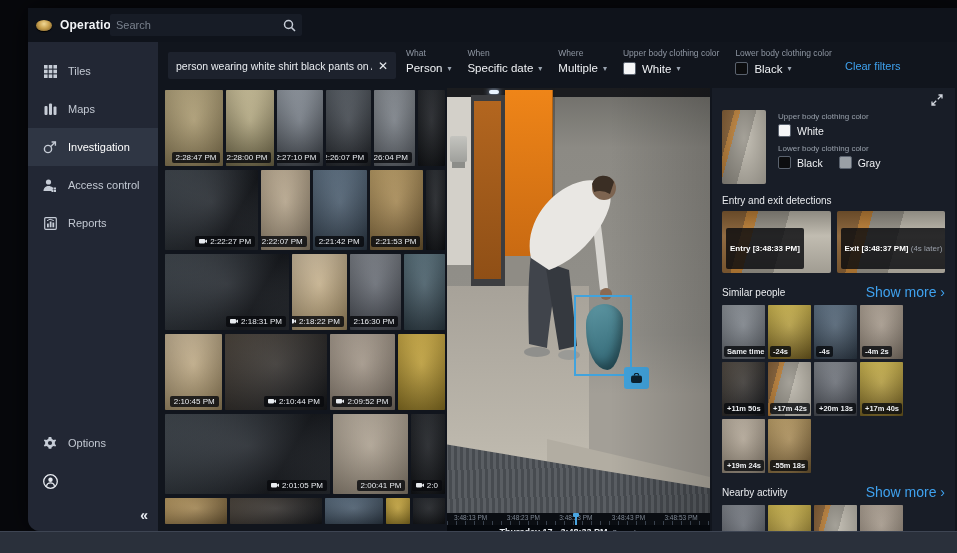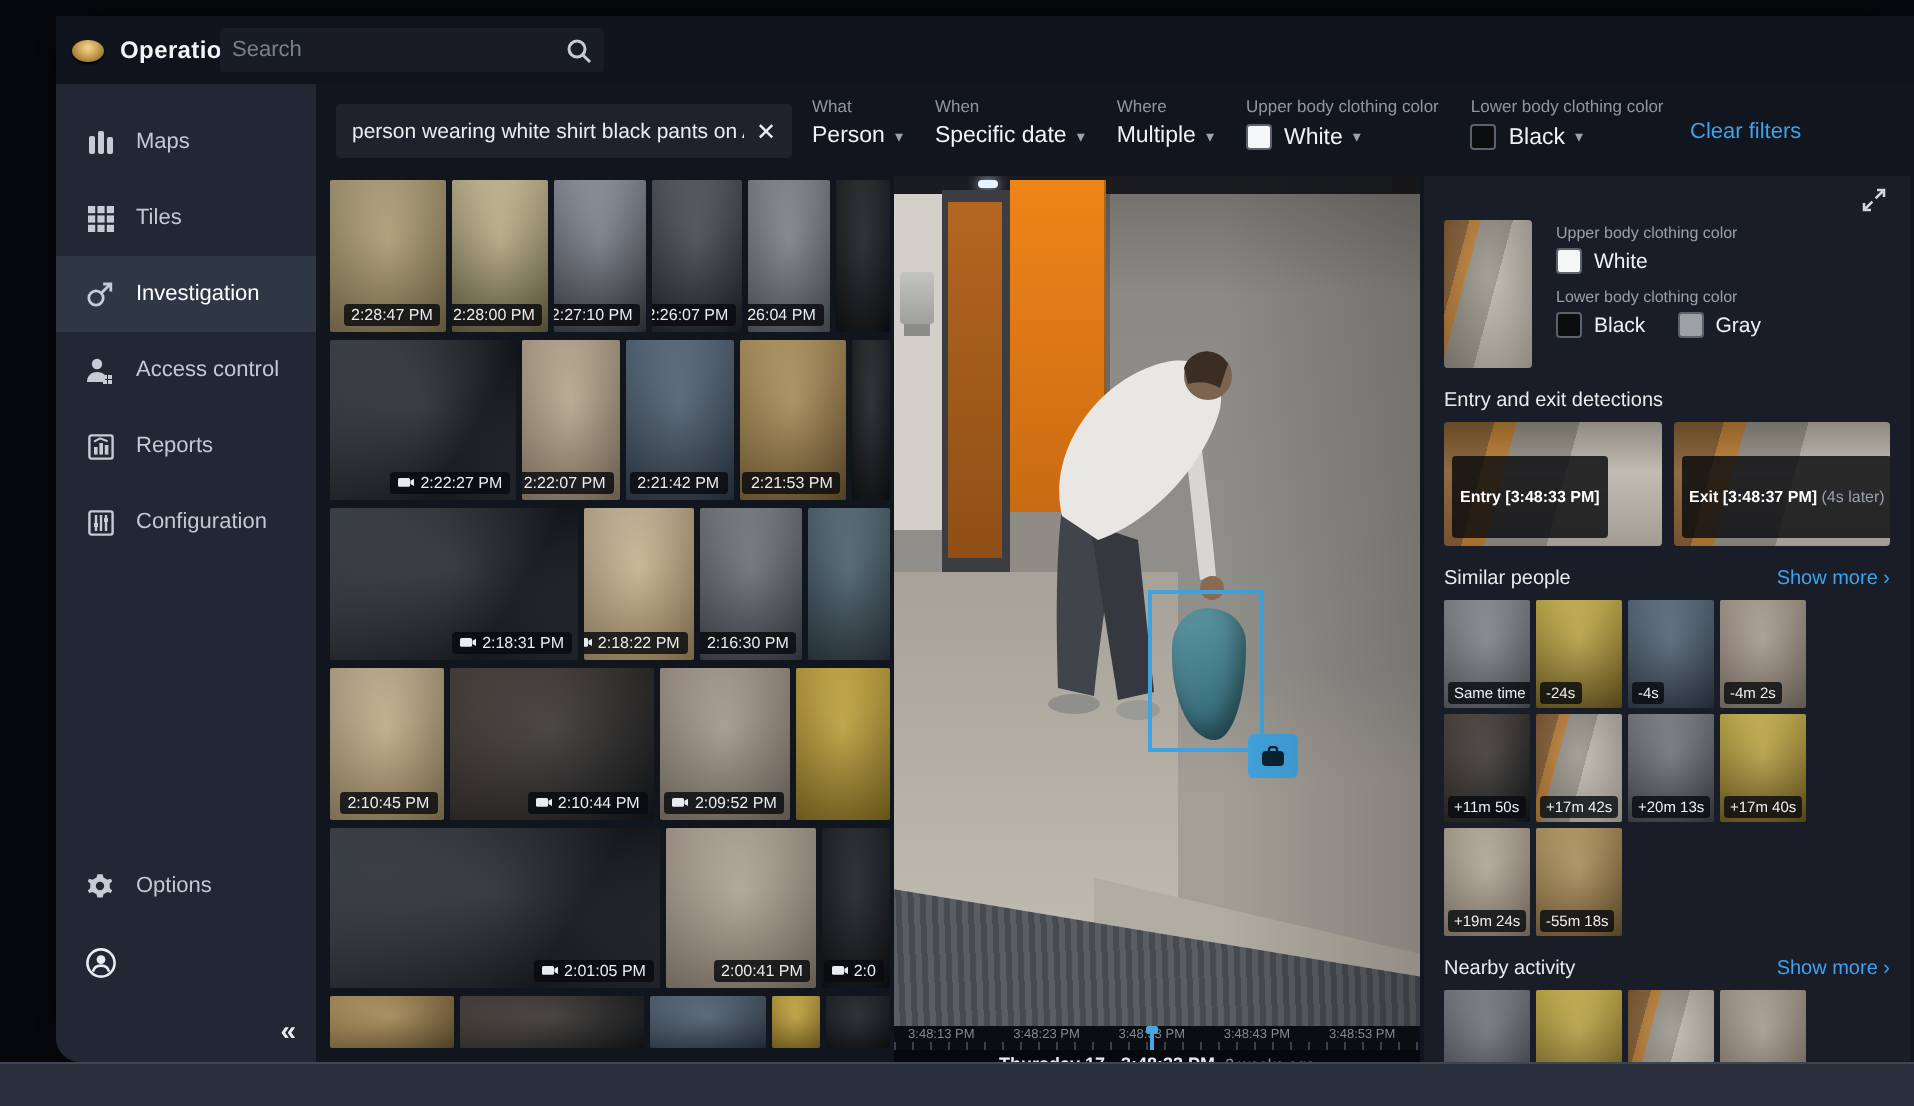--- a/index.html
+++ b/index.html
@@ -104,27 +104,27 @@
   .rightpanel { position:absolute; left:554px; top:46px; right:2px; bottom:0; background:#181d27; padding:8px 10px; overflow:hidden; }
   .expand { position:absolute; right:12px; top:6px; cursor:pointer; }
   .personcard { display:flex; margin-top:14px; }
   .personcard .pthumb { width:44px; height:74px; border-radius:2px; position:relative; overflow:hidden; flex:none; }
   .pattrs { margin-left:12px; padding-top:2px; }
   .attr-label { font-size:8px; color:#98a0ab; margin-bottom:3px; }
   .attr-vals { display:flex; gap:16px; margin-bottom:7px; }
   .attr-val { display:flex; align-items:center; font-size:10.5px; color:#eef0f3; }
   .sec-head { display:flex; justify-content:space-between; align-items:center; margin:11px 0 5px; }
   .sec-title { font-size:10px; color:#e8eaed; }
-  .showmore { font-size:10px; color:#3fa2ef; cursor:pointer; }
+  .showmore { font-size:14px; color:#3fa2ef; cursor:pointer; }
   .ee-row { display:flex; gap:6px; }
   .ee-thumb { position:relative; width:115px; height:62px; border-radius:2px; overflow:hidden; cursor:pointer; }
   .ee-thumb::after { content:""; position:absolute; inset:0; background:linear-gradient(180deg,rgba(0,0,0,.25),rgba(255,255,255,.06) 40%,rgba(0,0,0,.15)); }
   .ee-label { position:absolute; left:4px; bottom:4px; z-index:2; background:rgba(8,10,14,.82); border-radius:2px; padding:16px 4px; font-size:8px; color:#fff; font-weight:bold; white-space:nowrap; }
   .ee-label .extra { color:#9aa0aa; font-weight:normal; }
-  .chip-grid { display:flex; flex-wrap:wrap; gap:3px; }
+  .chip-grid { display:flex; flex-wrap:wrap; gap:3px;font-weight:bold; }
   .chip { position:relative; width:43px; height:54px; border-radius:1px; overflow:hidden; cursor:pointer; }
   .chip::after { content:""; position:absolute; inset:0; background:radial-gradient(ellipse at 50% 38%, rgba(255,255,255,.12), rgba(0,0,0,.25)); }
   .chip .clabel { position:absolute; left:2px; bottom:2px; z-index:2; background:rgba(8,10,14,.8); color:#eef0f3; font-size:7.5px; padding:1px 3px; border-radius:2px; white-space:nowrap; }
 </style>
 </head>
 <body>
 
 <div class="app">
 
   <div class="topbar">
@@ -136,48 +136,48 @@
           <svg width="13" height="13" viewBox="0 0 13 13">
             <circle cx="5.5" cy="5.5" r="4" fill="none" stroke="#c6ccd6" stroke-width="1.5"></circle>
             <line x1="8.6" y1="8.6" x2="12" y2="12" stroke="#c6ccd6" stroke-width="1.5"></line>
           </svg>
         </span>
     </div>
   </div>
 
   <div class="sidebar">
     <div class="side-list">
-        <div class="side-item">
-          <div class="icon">
-            <svg width="13" height="13" viewBox="0 0 13 13">
-              <rect x="0.5" y="3" width="3" height="9" rx="1" fill="#c6ccd6"></rect>
-              <rect x="5" y="0.5" width="3" height="11.5" rx="1" fill="#c6ccd6"></rect>
-              <rect x="9.5" y="3.5" width="3" height="8.5" rx="1" fill="#c6ccd6"></rect>
-            </svg>
-          </div>
-          <div class="lbl">Maps</div>
-        </div>
         <div class="side-item">
           <div class="icon">
             <svg width="13" height="13" viewBox="0 0 13 13">
               <g fill="#c6ccd6">
                 <rect x="0" y="0" width="3.6" height="3.6"></rect>
                 <rect x="4.7" y="0" width="3.6" height="3.6"></rect>
                 <rect x="9.4" y="0" width="3.6" height="3.6"></rect>
                 <rect x="0" y="4.7" width="3.6" height="3.6"></rect>
                 <rect x="4.7" y="4.7" width="3.6" height="3.6"></rect>
                 <rect x="9.4" y="4.7" width="3.6" height="3.6"></rect>
                 <rect x="0" y="9.4" width="3.6" height="3.6"></rect>
                 <rect x="4.7" y="9.4" width="3.6" height="3.6"></rect>
                 <rect x="9.4" y="9.4" width="3.6" height="3.6"></rect>
               </g>
             </svg>
           </div>
           <div class="lbl">Tiles</div>
         </div>
+        <div class="side-item">
+          <div class="icon">
+            <svg width="13" height="13" viewBox="0 0 13 13">
+              <rect x="0.5" y="3" width="3" height="9" rx="1" fill="#c6ccd6"></rect>
+              <rect x="5" y="0.5" width="3" height="11.5" rx="1" fill="#c6ccd6"></rect>
+              <rect x="9.5" y="3.5" width="3" height="8.5" rx="1" fill="#c6ccd6"></rect>
+            </svg>
+          </div>
+          <div class="lbl">Maps</div>
+        </div>
         <div class="side-item selected">
           <div class="icon">
             <svg width="14" height="14" viewBox="0 0 14 14">
               <circle cx="5" cy="9" r="3.6" fill="none" stroke="#c6ccd6" stroke-width="1.4"></circle>
               <line x1="7.8" y1="6.4" x2="12" y2="2.2" stroke="#c6ccd6" stroke-width="1.4"></line>
               <path d="M8.6,2 L12.4,2 L12.4,5.8" fill="none" stroke="#c6ccd6" stroke-width="1.4"></path>
             </svg>
           </div>
           <div class="lbl">Investigation</div>
         </div>
@@ -200,33 +200,20 @@
           <div class="icon">
             <svg width="13" height="13" viewBox="0 0 13 13">
               <rect x="0.7" y="0.7" width="11.6" height="11.6" rx="1" fill="none" stroke="#c6ccd6" stroke-width="1.2"></rect>
               <rect x="3" y="6.5" width="1.8" height="3.8" fill="#c6ccd6"></rect>
               <rect x="5.7" y="4.5" width="1.8" height="5.8" fill="#c6ccd6"></rect>
               <rect x="8.4" y="5.5" width="1.8" height="4.8" fill="#c6ccd6"></rect>
               <path d="M3,3.8 L6,2.2 L9.8,3.6" fill="none" stroke="#c6ccd6" stroke-width="1"></path>
             </svg>
           </div>
           <div class="lbl">Reports</div>
-        </div>
-        <div class="side-item">
-          <div class="icon">
-            <svg width="13" height="13" viewBox="0 0 13 13">
-              <rect x="0.7" y="0.7" width="11.6" height="11.6" rx="1" fill="none" stroke="#c6ccd6" stroke-width="1.2"></rect>
-              <line x1="4" y1="2.5" x2="4" y2="10.5" stroke="#c6ccd6" stroke-width="1.2"></line>
-              <line x1="6.5" y1="2.5" x2="6.5" y2="10.5" stroke="#c6ccd6" stroke-width="1.2"></line>
-              <line x1="9" y1="2.5" x2="9" y2="10.5" stroke="#c6ccd6" stroke-width="1.2"></line>
-              <rect x="3" y="6.5" width="2" height="2" fill="#c6ccd6"></rect>
-              <rect x="8" y="4" width="2" height="2" fill="#c6ccd6"></rect>
-            </svg>
-          </div>
-          <div class="lbl">Configuration</div>
         </div>
       </div>
     <div class="side-bottom">
       <div class="side-item">
         <span class="icon">
             <svg width="14" height="14" viewBox="0 0 14 14">
               <path d="M7 0.5 L8.3 0.5 L8.8 2.3 A5 5 0 0 1 10.6 3.3 L12.4 2.8 L13.1 4 L11.8 5.3 A5 5 0 0 1 11.8 7.4 L13.1 8.7 L12.4 9.9 L10.6 9.4 A5 5 0 0 1 8.8 10.4 L8.3 12.2 L5.7 12.2 L5.2 10.4 A5 5 0 0 1 3.4 9.4 L1.6 9.9 L0.9 8.7 L2.2 7.4 A5 5 0 0 1 2.2 5.3 L0.9 4 L1.6 2.8 L3.4 3.3 A5 5 0 0 1 5.2 2.3 L5.7 0.5 Z" transform="translate(0,0.6)" fill="#c6ccd6"></path>
               <circle cx="7" cy="7" r="2.1" fill="#222734"></circle>
             </svg>
           </span>

